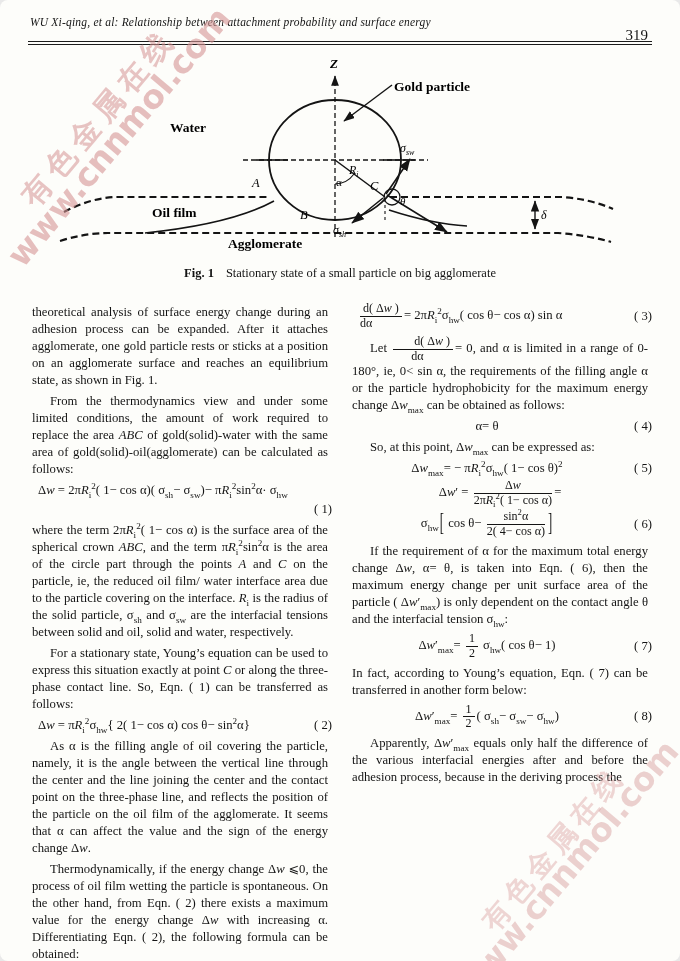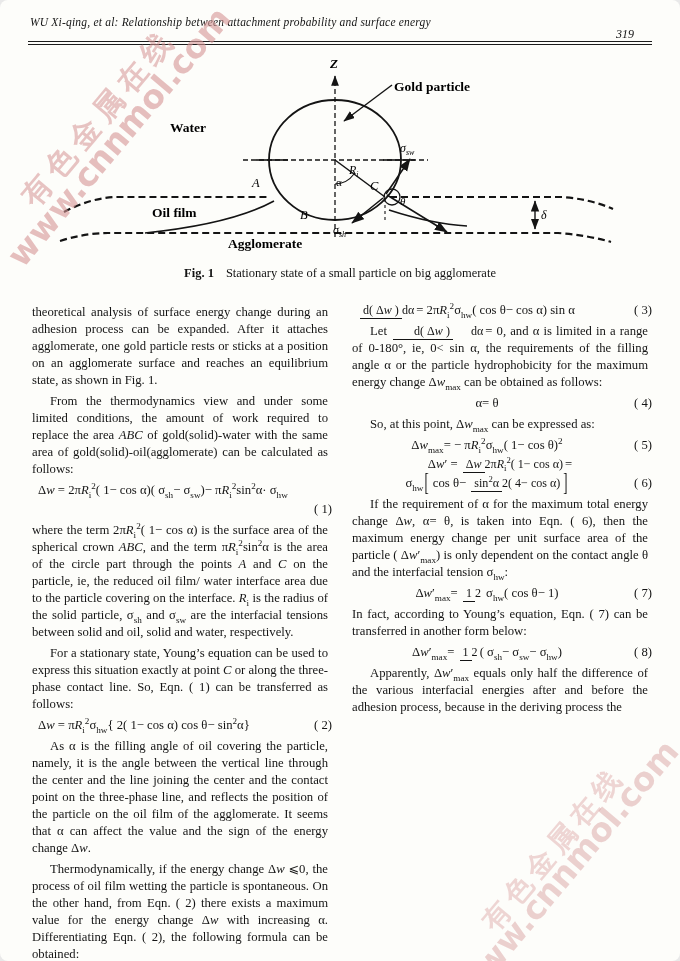--- a/index.html
+++ b/index.html
@@ -1,20 +1,20 @@
 <!DOCTYPE html>
 <html><head>
 <meta charset="utf-8">
 <style>
   html,body{margin:0;padding:0;background:#e9e9e9;}
   #page{position:relative;width:680px;height:961px;background:#fdfdfa;margin:0 auto;
         font-family:"Liberation Serif","DejaVu Serif",serif;color:#141414;overflow:hidden;border-radius:8px;}
   
   .running-title{position:absolute;top:16px;left:30px;font-style:italic;font-size:11.5px;letter-spacing:.2px;}
-  .page-num{position:absolute;top:27px;right:46px;font-size:12px;font-style:italic;}
+  .page-num{position:absolute;top:27px;right:32px;font-size:15px;}
   .head-rule{position:absolute;top:41px;left:28px;right:28px;height:2px;
              border-top:1px solid #1c1c1c;border-bottom:1px solid #1c1c1c;}
   
   .wm{position:absolute;white-space:nowrap;font-weight:bold;pointer-events:none;z-index:6;
       transform-origin:left center;font-family:"DejaVu Sans",sans-serif;}
   .wm-tl-cn{left:28px;top:182px;font-size:30px;letter-spacing:7px;transform:rotate(-50deg);color:rgba(213,148,148,.55);}
   .wm-tl-url{left:14px;top:242px;font-size:33px;transform:rotate(-50deg);color:rgba(213,148,148,.60);}
   .wm-br-cn{left:488px;top:908px;font-size:28px;letter-spacing:6px;transform:rotate(-50deg);color:rgba(216,158,158,.42);}
   .wm-br-url{left:462px;top:975px;font-size:33px;transform:rotate(-50deg);color:rgba(216,158,158,.48);}
   
@@ -27,21 +27,21 @@
   #col-left{left:28px;}
   #col-right{left:348px;}
   .col p{margin:4px;}
   .col p.indent{text-indent:18px;}
   sub,sup{font-size:.72em;line-height:0;}
   .eq{display:flex;align-items:center;margin:2px 0;}
   .eqbody{flex:1;text-align:center;}
   .eqbody.left{text-align:left;padding-left:10px;}
   .eqnum{text-align:right;min-width:26px;}
   .numline{text-align:right;margin:0 0 2px 0;}
-  .frac{display:inline-flex;vertical-align:middle;text-align:center;margin:0 2px;font-size:.95em;}
+  .frac{display:inline-flex;flex-direction:column;vertical-align:middle;margin:0 2px;font-size:.95em;}
   .frac .nu{display:block;padding:0 3px 0 3px;border-bottom:1px solid #141414;line-height:1.15;}
   .frac .de{display:block;line-height:1.15;}
   .br{display:inline-block;transform:scaleY(1.9);margin:0 1px;}
 </style>
 </head>
 <body>
 
 <div id="page">
 
   <div class="running-title">WU Xi-qing, et al: Relationship between attachment probability and surface energy</div>

